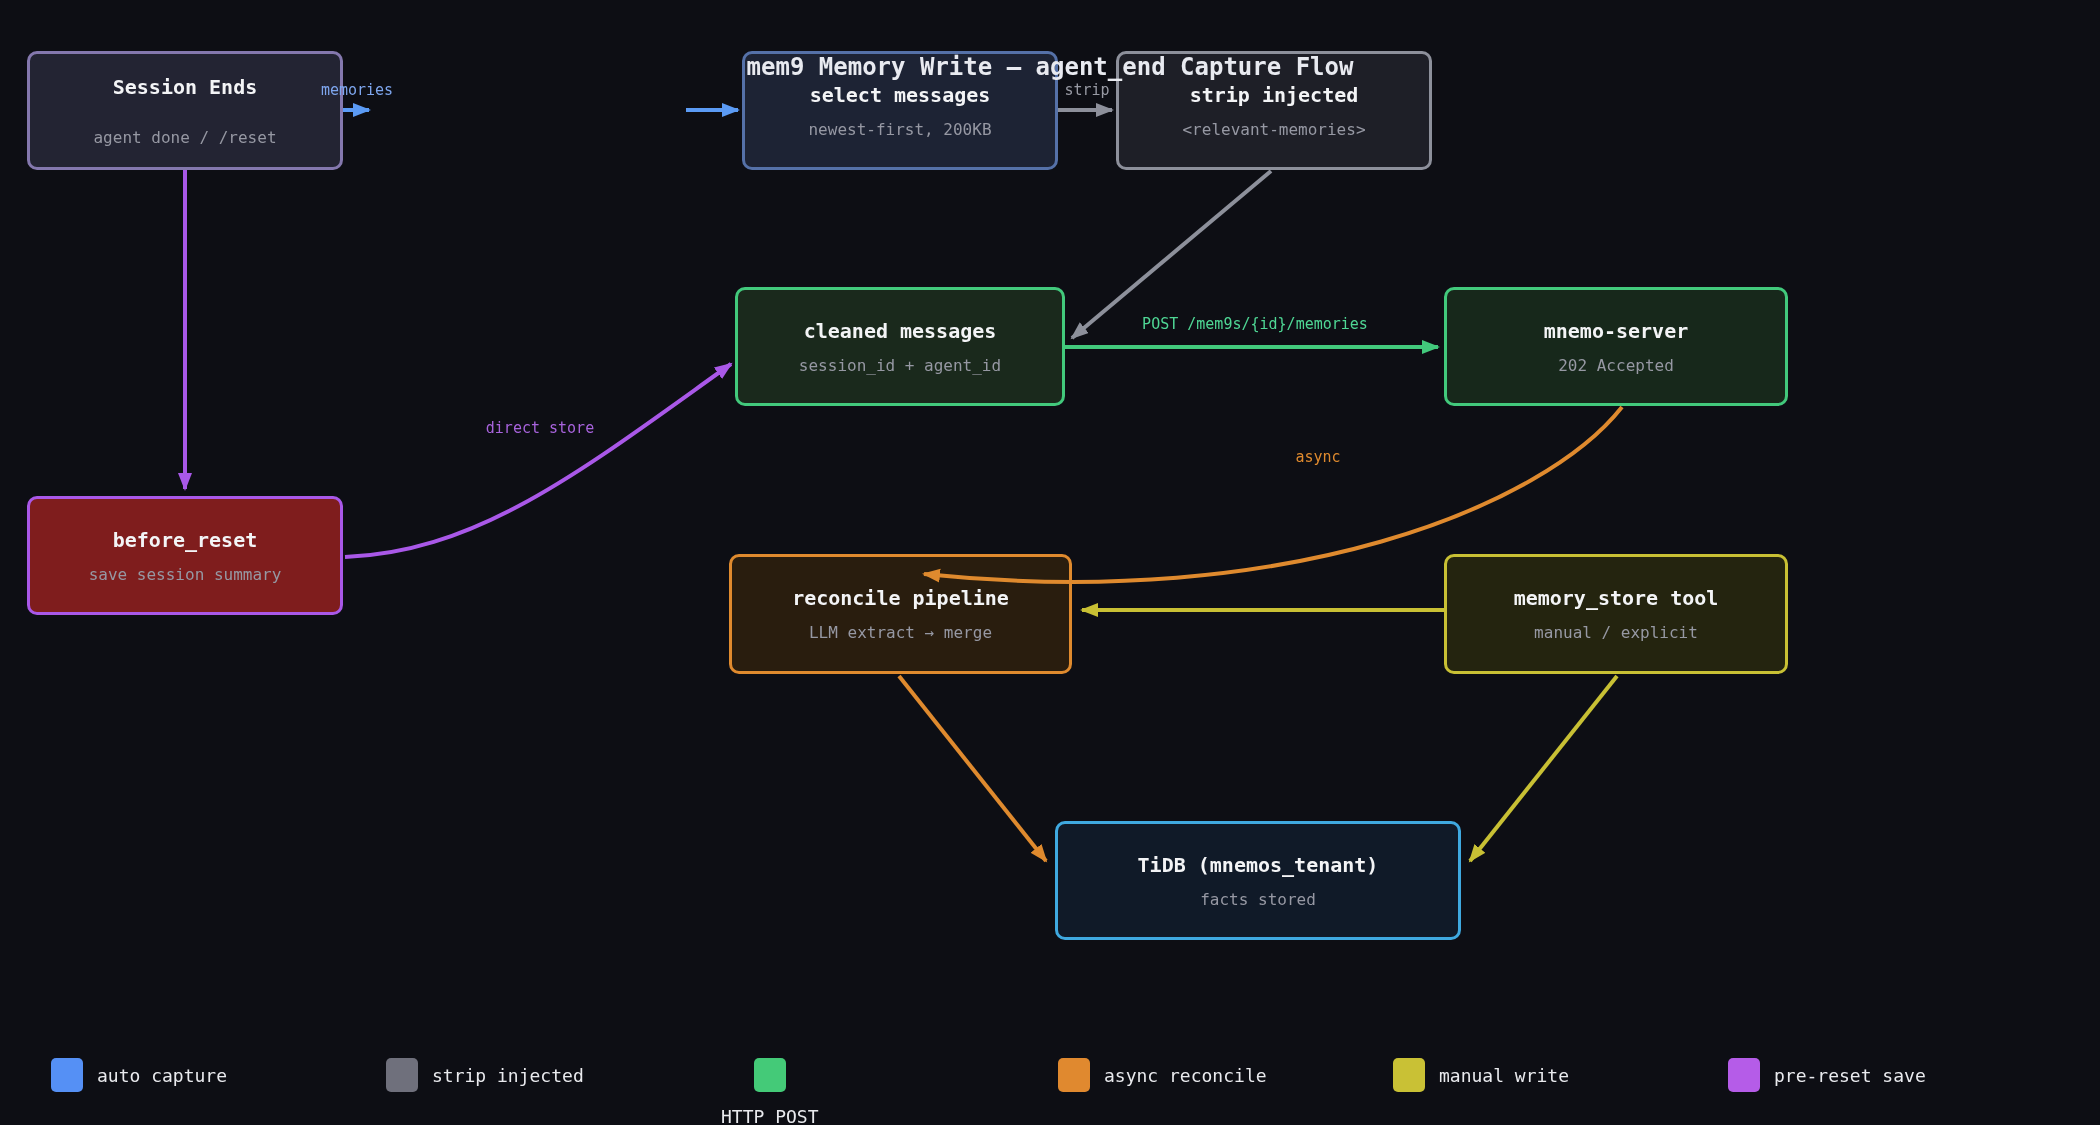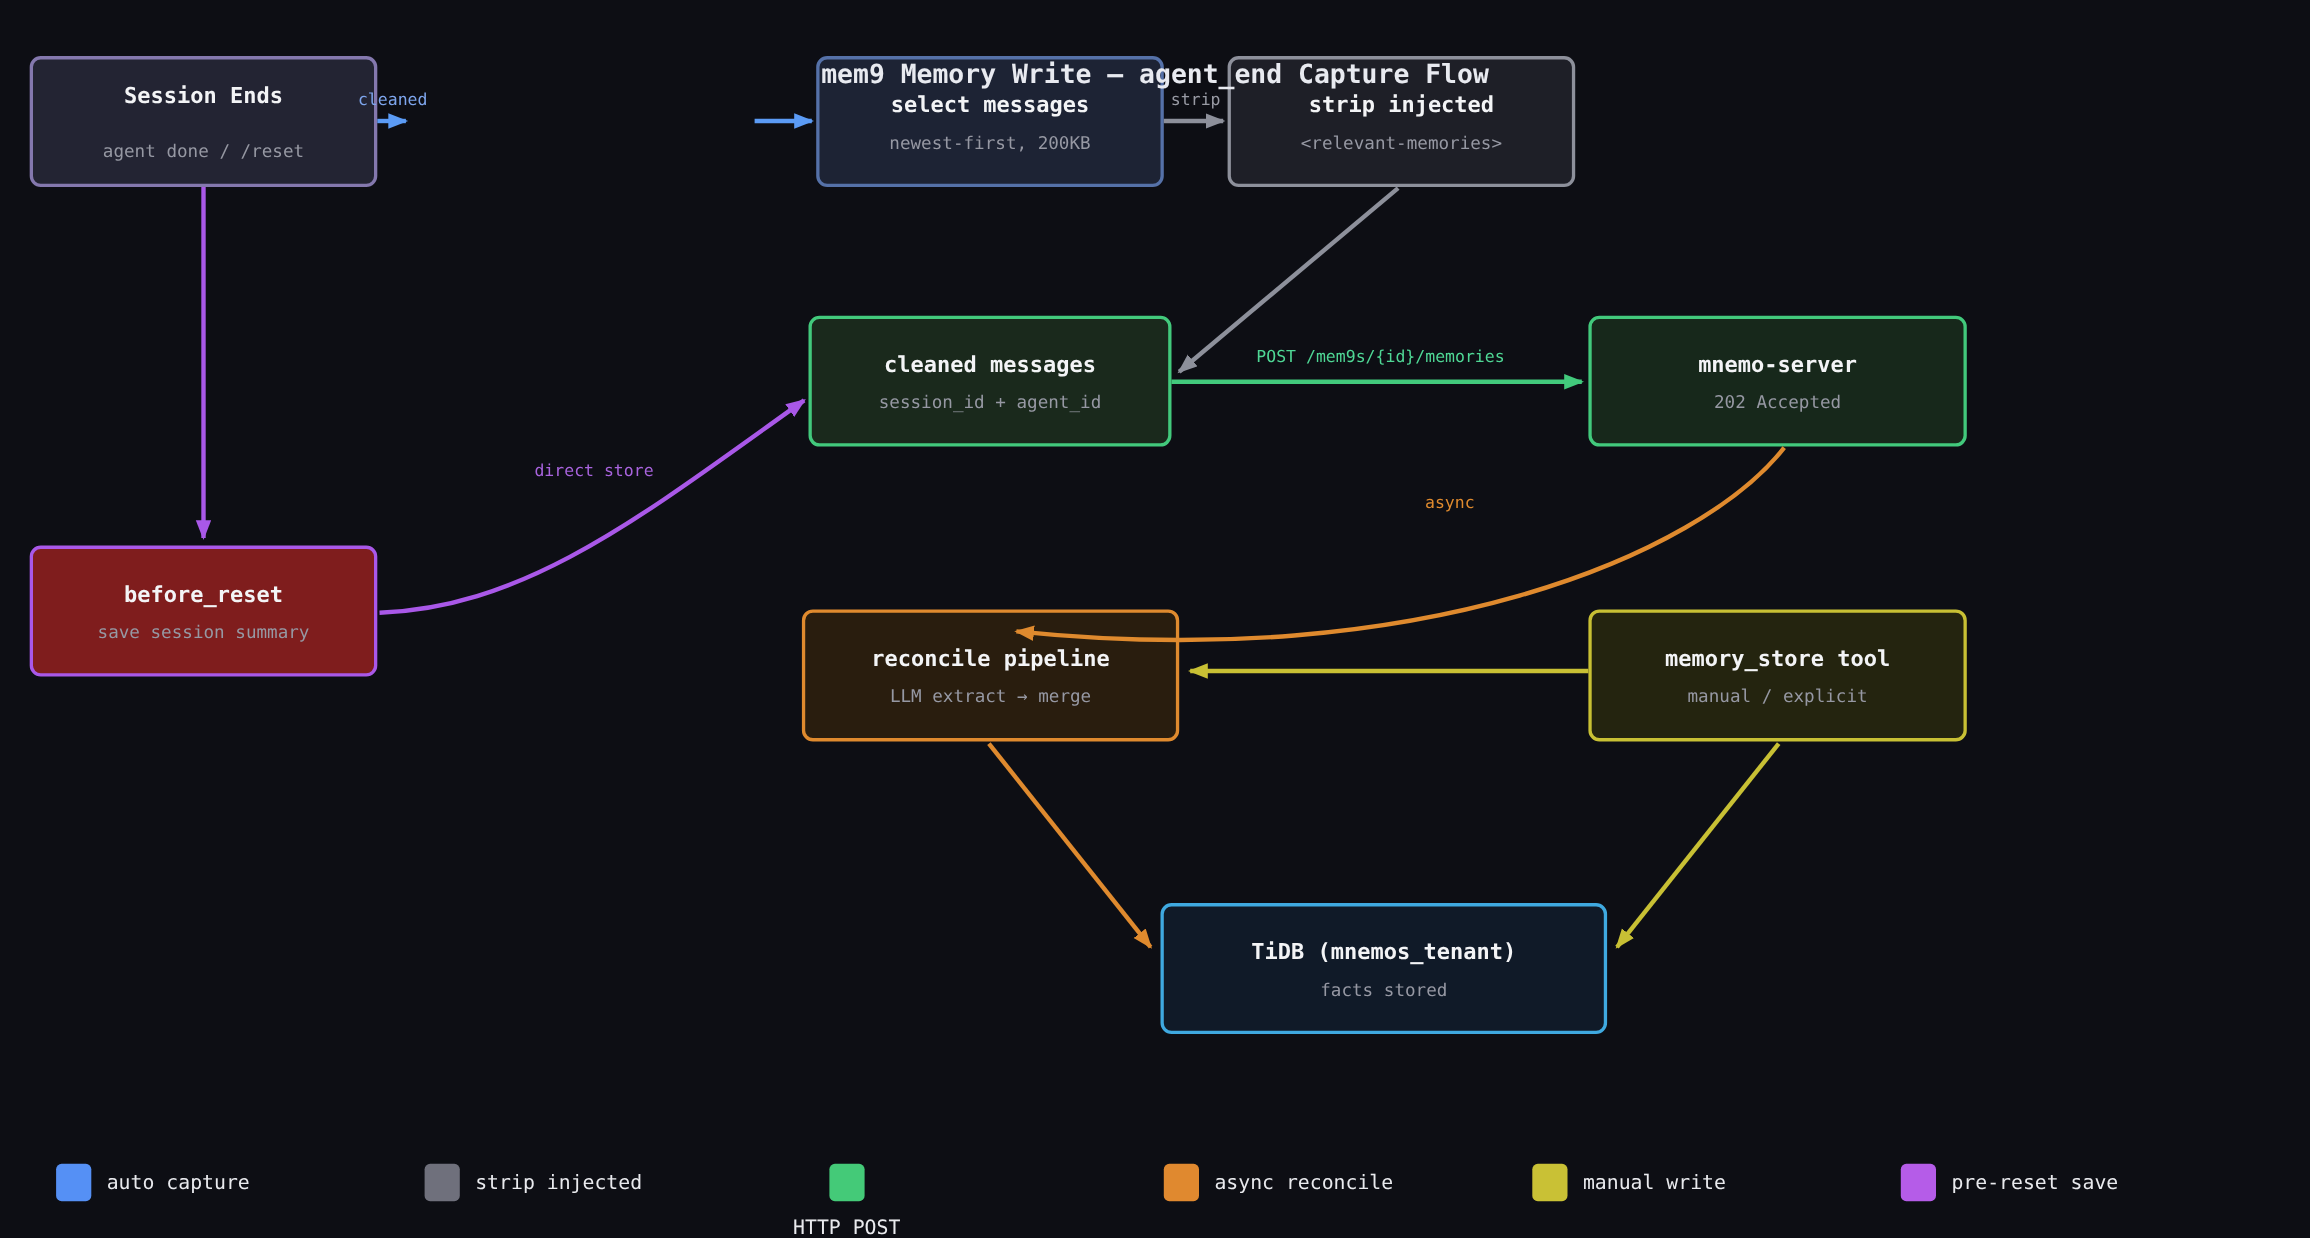--- a/index.html
+++ b/index.html
@@ -105,21 +105,21 @@
     <path d="M1271,171 L1072,338" stroke="#8d909b" stroke-width="4" fill="none" marker-end="url(#ah-gray)"></path>
     <path d="M1065,347 L1438,347" stroke="#42c97c" stroke-width="4" fill="none" marker-end="url(#ah-green)"></path>
     <path d="M185,170 L185,489" stroke="#a958e8" stroke-width="4" fill="none" marker-end="url(#ah-purple)"></path>
     <path d="M345,557 C480,552 585,468 731,364" stroke="#a958e8" stroke-width="4" fill="none" marker-end="url(#ah-purple)"></path>
     <path d="M1622,407 C1545,505 1290,612 924,574" stroke="#df8a2e" stroke-width="4" fill="none" marker-end="url(#ah-orange)"></path>
     <path d="M1444,610 L1082,610" stroke="#c8c034" stroke-width="4" fill="none" marker-end="url(#ah-yellow)"></path>
     <path d="M899,676 L1046,861" stroke="#df8a2e" stroke-width="4" fill="none" marker-end="url(#ah-orange)"></path>
     <path d="M1617,676 L1470,861" stroke="#c8c034" stroke-width="4" fill="none" marker-end="url(#ah-yellow)"></path>
   </svg>
 
-  <div class="edge-label el-triggers">cleaned</div>
+  <div class="edge-label el-triggers">memories</div>
   <div class="edge-label el-strip">strip</div>
   <div class="edge-label el-post">POST /mem9s/{id}/memories</div>
   <div class="edge-label el-async">async</div>
   <div class="edge-label el-direct-store">direct store</div>
 
   <div class="legend-item li-0">
     <span class="swatch" style="background-color: rgb(85, 144, 245);"></span>
     <span class="legend-label">auto capture</span>
   </div>
   <div class="legend-item li-1">

